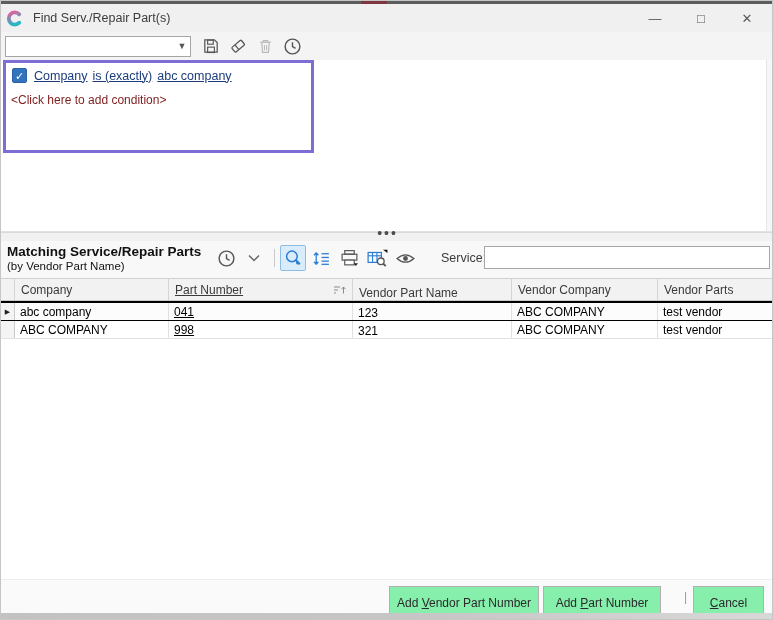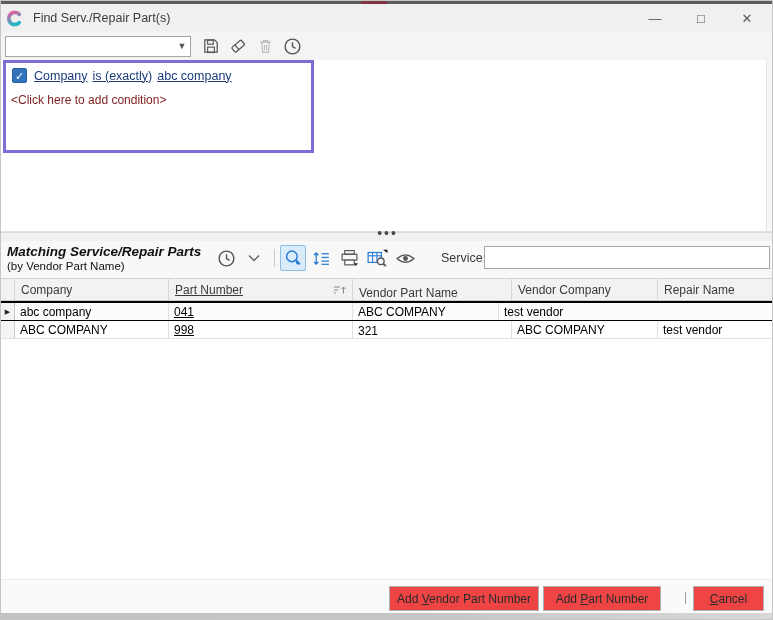--- a/index.html
+++ b/index.html
@@ -37,21 +37,21 @@
   .cond-link{color:#1c3c7c;text-decoration:underline;font-size:12.5px;margin-right:5px;cursor:pointer;}
   .add-cond{position:absolute;left:5px;top:30px;color:#7f1d1d;font-size:12px;cursor:pointer;}
   .cond-scrollbar{position:absolute;right:1px;top:0;width:7px;height:171px;background:#f6f6f6;border-left:1px solid #e6e6e6;}
 
   
   .splitter{position:absolute;left:0;top:231px;width:773px;height:9px;background:#f1f1f1;border-top:1px solid #dadada;text-align:center;}
   .splitter .grip{display:inline-block;line-height:5px;font-size:14px;letter-spacing:2px;color:#4a4a4a;vertical-align:top;margin-top:-2px;}
 
   
   .results-header{position:absolute;left:0;top:240px;width:773px;height:37px;background:#f8f8f8;}
-  .rh-title{position:absolute;left:6px;top:3px;font-size:13.5px;font-weight:bold;color:#111;font-style:italic;}
+  .rh-title{position:absolute;left:6px;top:3px;font-size:13.5px;font-weight:bold;color:#111;}
   .rh-subtitle{position:absolute;left:6px;top:19px;font-size:11.5px;font-weight:normal;color:#111;}
   .rh-tools{position:absolute;left:212px;top:4px;display:flex;align-items:center;}
   .rh-btn{width:26px;height:26px;display:flex;align-items:center;justify-content:center;margin-right:2px;border:1px solid transparent;border-radius:2px;}
   .rh-btn.active{background:#d9ecfb;border-color:#90bce0;}
   .rh-sep{width:1px;height:18px;background:#c9c9c9;margin:0 5px;}
   .locate-label{position:absolute;left:440px;top:10px;color:#3a3a3a;font-size:12.5px;}
   .locate-input{position:absolute;left:483px;top:5px;width:286px;height:23px;border:1px solid #a6a6a6;background:#fff;font:12px "Liberation Sans",sans-serif;padding:0 4px;outline:none;}
 
   
   .table-zone{position:absolute;left:0;top:277px;width:773px;height:301px;background:#fff;}
@@ -64,21 +64,21 @@
   .cell.sel{padding:0;background:#f4f4f4;border-right:1px solid #c9c9c9;justify-content:center;font-size:7px;color:#222;}
   .w0{width:14px;flex:0 0 14px;}
   .w1{width:154px;flex:0 0 154px;}
   .w2{width:184px;flex:0 0 184px;text-decoration:underline;}
   .w3{width:159px;flex:0 0 159px;align-items:flex-end;}
   .w4{width:146px;flex:0 0 146px;}
   .w5{width:116px;flex:0 0 116px;border-right:none;}
 
   
   .footer{position:absolute;left:0;top:578px;width:773px;height:34px;background:#fafafa;border-top:1px solid #ededed;}
-  .btn{position:absolute;top:6px;height:25px;background:#ef4444;border:1px solid #b0b0b0;font:12px "Liberation Sans",sans-serif;color:#2b2b2b;text-align:center;line-height:23px;cursor:default;}
+  .btn{position:absolute;top:6px;height:35px;background:#86efac;border:1px solid #b0b0b0;font:12px "Liberation Sans",sans-serif;color:#2b2b2b;text-align:center;line-height:23px;cursor:default;}
   .btn .mn{text-decoration:underline;}
   .btn-add-vendor{left:388px;width:150px;}
   .btn-add-part{left:542px;width:118px;}
   .btn-sep{position:absolute;left:683px;top:10px;color:#999;}
   .btn-cancel{left:692px;width:71px;}
 
   .bottom-strip{position:absolute;left:0;top:612px;width:773px;height:8px;background:linear-gradient(to right,#c2c2c2 0%,#c6c6c6 55%,#d8d8d8 100%);}
 
   svg{display:block;}
 </style>
@@ -245,28 +245,29 @@
             </svg>
           </span>
         </div>
         <div class="hcell w3">
           <span>Vendor Part Name</span>
         </div>
         <div class="hcell w4">
           <span>Vendor Company</span>
         </div>
         <div class="hcell w5">
-          <span>Repair Name</span>
+          <span>Vendor Parts</span>
         </div>
       </div>
     <div>
         <div class="trow focused">
           <div class="cell sel w0">▶</div>
           <div class="cell w1">abc company</div>
           <div class="cell w2">041</div>
+          <div class="cell w3">123</div>
           <div class="cell w4">ABC COMPANY</div>
           <div class="cell w5">test vendor</div>
         </div>
         <div class="trow">
           <div class="cell sel w0"></div>
           <div class="cell w1">ABC COMPANY</div>
           <div class="cell w2">998</div>
           <div class="cell w3">321</div>
           <div class="cell w4">ABC COMPANY</div>
           <div class="cell w5">test vendor</div>

